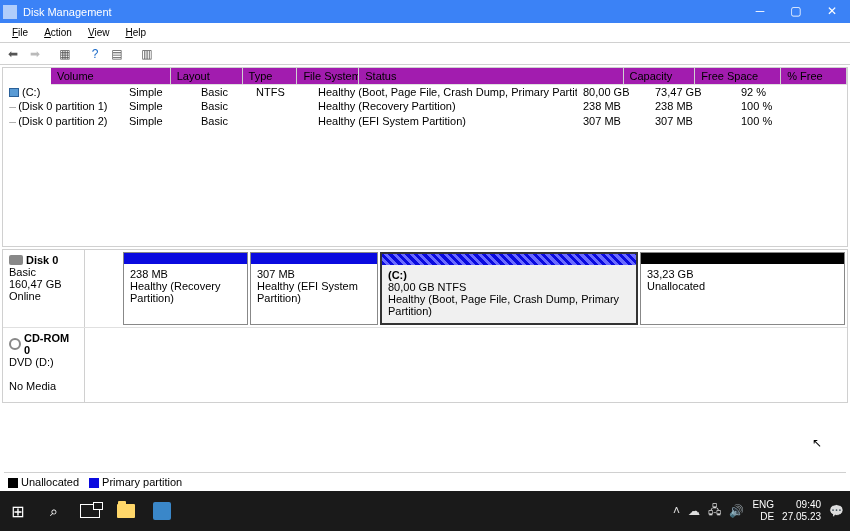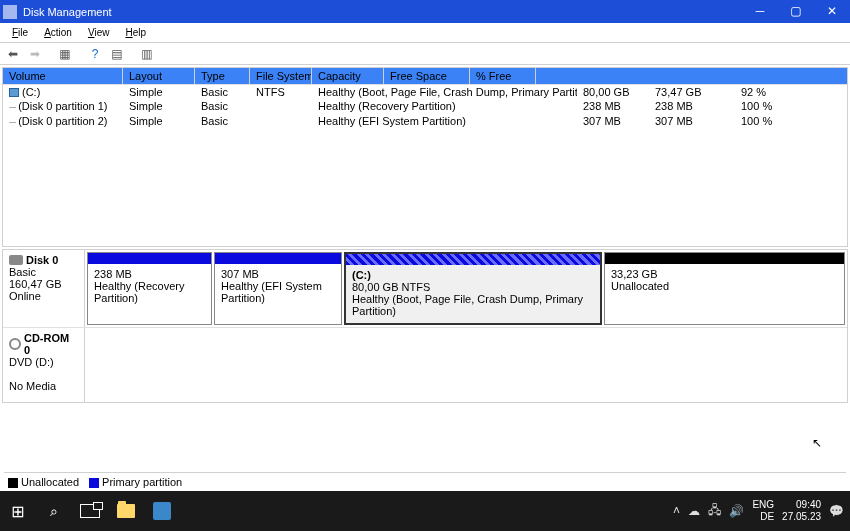--- a/index.html
+++ b/index.html
@@ -1,54 +1,54 @@
 <!DOCTYPE html>
 <html><head>
 <meta charset="utf-8">
 <style>
 * { box-sizing: border-box; margin: 0; padding: 0; font-family: "Segoe UI", Tahoma, sans-serif; }
 html, body { width: 850px; height: 531px; overflow: hidden; background: #fff; }
 
 
-.titlebar { height: 23px; background: #1d4ed8; color: #fff; display: flex; align-items: center; font-size: 11px; }
+.titlebar { height: 23px; background: #3b82f6; color: #fff; display: flex; align-items: center; font-size: 11px; }
 .titlebar .icon { width: 14px; height: 14px; margin: 0 4px 0 3px; background: #fff; opacity: .6; }
 .titlebar .title { flex: 1; padding-left: 2px; }
 .titlebar .win-controls { display: flex; }
 .titlebar .win-controls div { width: 36px; text-align: center; line-height: 23px; font-size: 12px; cursor: pointer; }
 
 
 .menubar { height: 20px; border-bottom: 1px solid #d0d0d0; display: flex; align-items: center; font-size: 10px; padding-left: 4px; }
 .menubar span { padding: 2px 8px; cursor: pointer; }
 .menubar span u { text-decoration: underline; }
 
 
 .toolbar { height: 22px; border-bottom: 1px solid #d0d0d0; display: flex; align-items: center; padding-left: 4px; gap: 4px; }
 .toolbar .tbtn { width: 18px; height: 18px; display: inline-flex; align-items: center; justify-content: center; font-size: 12px; color: #555; }
 .toolbar .sep { width: 4px; }
 
 
 .vol-list { height: 180px; border: 1px solid #d0d0d0; margin: 2px; font-size: 11px; position: relative; }
-.vol-header { display: flex; background: #3b82f6; border-bottom: 1px solid #e0e0e0; }
+.vol-header { display: flex; background: #a21caf; border-bottom: 1px solid #e0e0e0; margin-left: 48px; }
 .vol-header div { padding: 2px 6px; border-right: 1px solid #d0d0d0; white-space: nowrap; overflow: hidden; }
 .vol-row { display: flex; }
 .vol-row div { padding: 1px 6px; white-space: nowrap; overflow: hidden; }
 .col-vol { width: 120px; }
 .col-layout { width: 72px; }
 .col-type { width: 55px; }
 .col-fs { width: 62px; }
 .col-status { width: 265px; }
 .col-cap { width: 72px; }
 .col-free { width: 86px; }
 .col-pct { width: 66px; }
 .drive-ic { display:inline-block; width:10px; height:9px; background:#5a9bd5; margin-right:3px; vertical-align:middle; border:1px solid #2a6099; position:relative; top:-1px;}
 .drive-dash::before { content:"⏤"; margin-right:2px; color:#666; font-size:9px;}
 
 
 .gfx { border: 1px solid #d0d0d0; margin: 2px; font-size: 11px; }
-.gfx-row { display: flex; border-bottom: 1px solid #e0e0e0; }
+.gfx-row { display: flex; border-bottom: 1px solid #e0e0e0; gap: 36px; }
 .gfx-label { width: 82px; padding: 4px 6px; border-right: 1px solid #d0d0d0; }
 .gfx-label .dname { font-weight: bold; display:flex; align-items:center; gap:3px;}
 .disk-ic { width:14px; height:10px; background:#888; display:inline-block; border-radius:2px;}
 .cd-ic { width:12px; height:12px; border:2px solid #888; border-radius:50%; display:inline-block;}
 .gfx-parts { flex: 1; display: flex; padding: 2px; gap: 2px; }
 .part { border: 1px solid #888; display:flex; flex-direction:column; position:relative;}
 .part-top { height: 11px; }
 .part-body { padding: 4px 6px; flex:1; }
 .top-blue { background: #0a0adf; }
 .top-black { background: #000; }
@@ -109,20 +109,21 @@
   <div class="sep"></div>
   <div class="tbtn">▥</div>
 </div>
 
 <div class="vol-list">
   <div class="vol-header">
     <div class="col-vol">Volume</div>
     <div class="col-layout">Layout</div>
     <div class="col-type">Type</div>
     <div class="col-fs">File System</div>
+    <div class="col-status">Status</div>
     <div class="col-cap">Capacity</div>
     <div class="col-free">Free Space</div>
     <div class="col-pct">% Free</div>
   </div>
   <div class="vol-row">
     <div class="col-vol"><span class="drive-ic"></span><span>(C:)</span></div>
     <div class="col-layout">Simple</div>
     <div class="col-type">Basic</div>
     <div class="col-fs">NTFS</div>
     <div class="col-status">Healthy (Boot, Page File, Crash Dump, Primary Partition)</div>

